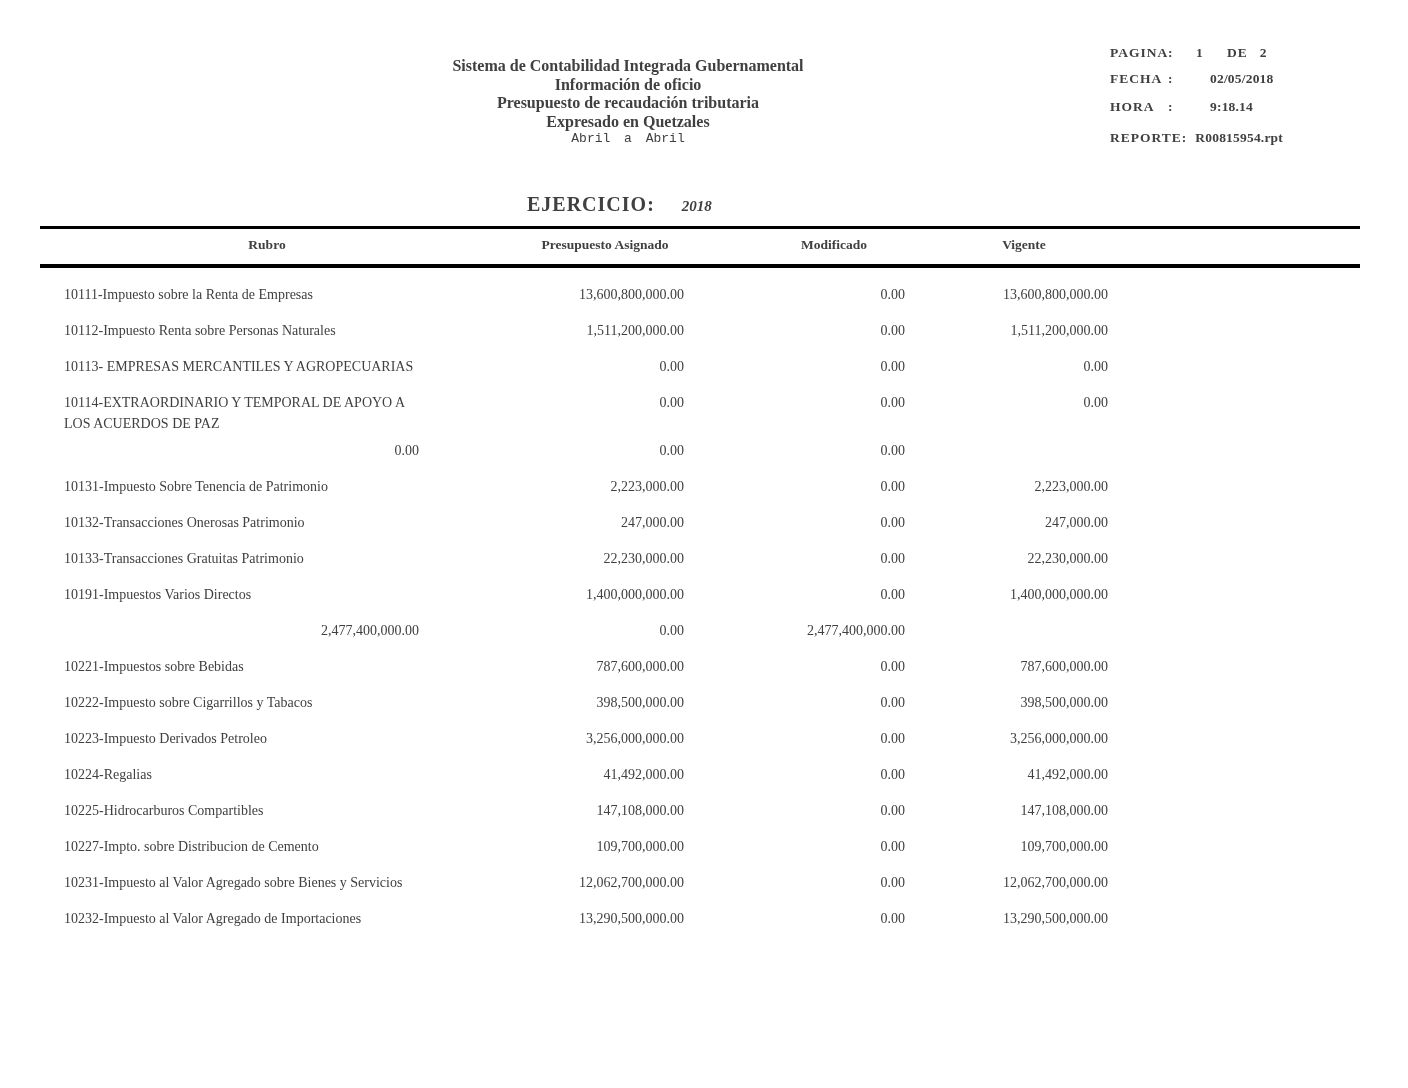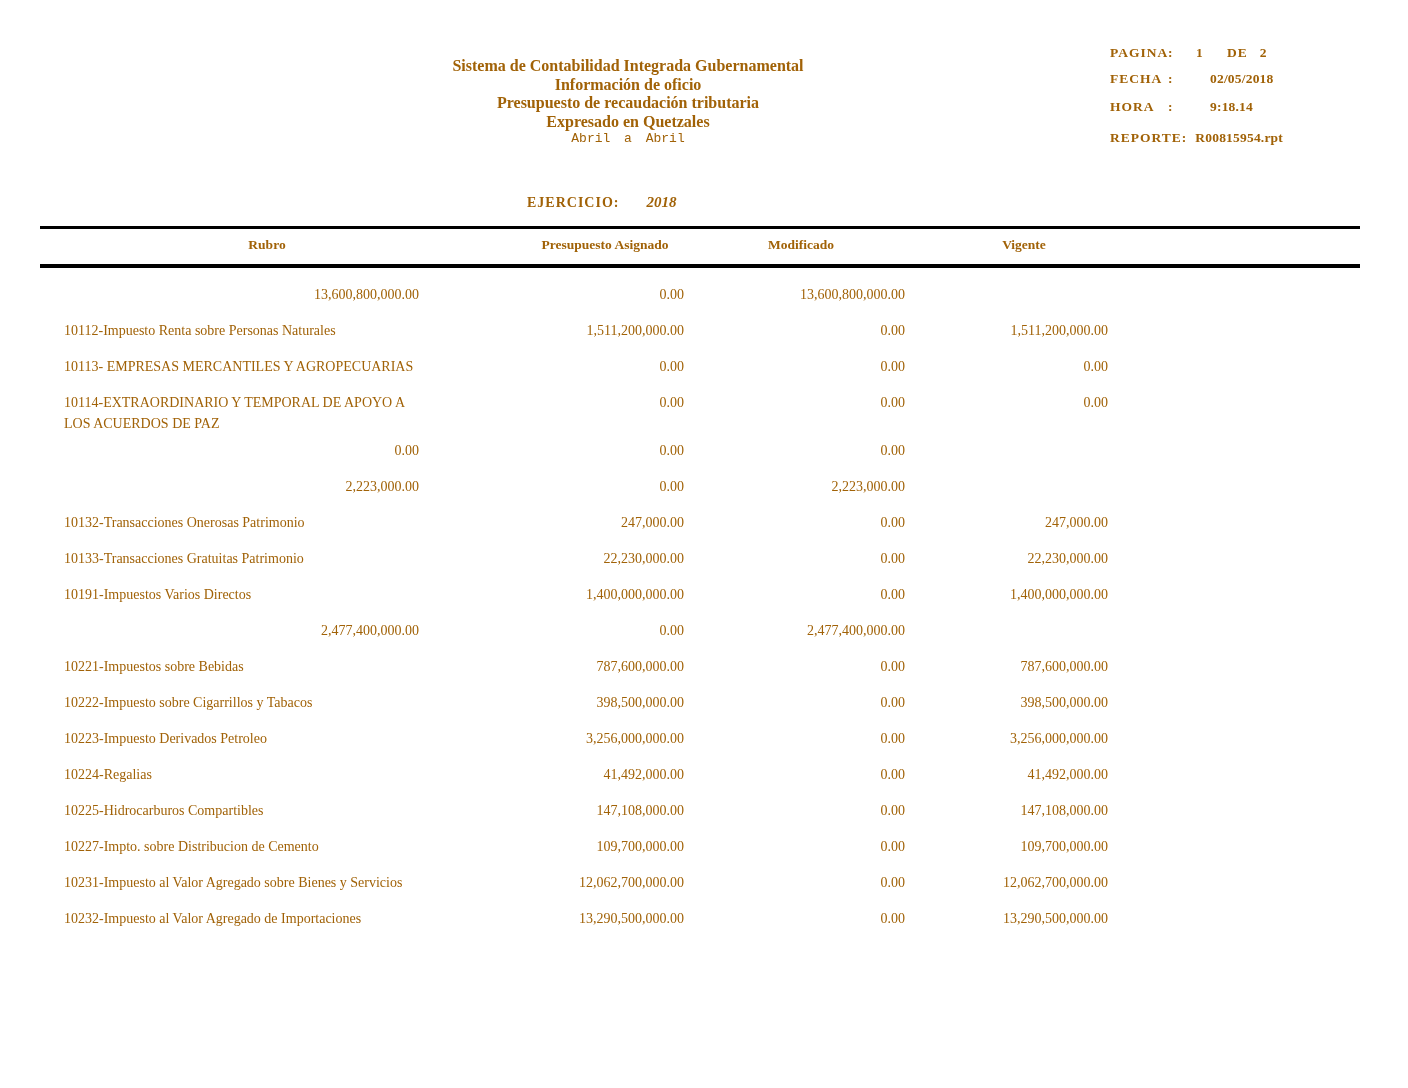--- a/index.html
+++ b/index.html
@@ -1,50 +1,50 @@
 <!DOCTYPE html>
 <html><head>
 <meta charset="utf-8">
 <style>
   html,body{margin:0;padding:0;background:#fff;}
   .page{position:relative;width:1408px;height:1088px;background:#ffffff;overflow:hidden;
-        font-family:"Liberation Serif",serif;color:#a16207;}
+        font-family:"Liberation Serif",serif;color:#404040;}
 
   
   .title-block{position:absolute;left:0;top:57px;width:1256px;text-align:center;}
   .t-line{font-weight:bold;font-size:16px;line-height:18.5px;white-space:nowrap;}
   .t-period{font-family:Liberation Mono, monospace;font-weight:normal;font-size:13px;
             line-height:16px;margin-top:0;word-spacing:6px;}
 
   
   .meta-row{position:absolute;left:1110px;white-space:nowrap;font-size:13.5px;font-weight:bold;}
   .meta-label{display:inline-block;letter-spacing:1px;}
   .mw{width:52px;}
   .meta-colon{display:inline-block;width:42px;text-align:left;padding-left:6px;}
   .meta-colon.narrow{width:28px;}
   .meta-value{letter-spacing:0.2px;}
   .meta-de{margin-left:24px;letter-spacing:1px;}
   .meta-total{margin-left:12px;}
 
   
   .ejercicio{position:absolute;left:527px;top:193px;font-weight:bold;white-space:nowrap;}
-  .ej-label{font-size:14px;letter-spacing:1px;}
+  .ej-label{font-size:20px;letter-spacing:1px;}
   .ej-value{font-size:15px;margin-left:27px;font-style:italic;}
 
   
   .rule{position:absolute;left:40px;width:1320px;background:#000;}
   .rule-top{top:226px;height:3px;}
   .rule-bottom{top:264px;height:4px;}
 
   
   .col-head{position:absolute;top:237px;transform:translateX(-50%);
             font-weight:bold;font-size:13.5px;white-space:nowrap;}
   .ch-rubro{left:267px;}
   .ch-asignado{left:605px;}
-  .ch-modificado{left:801px;}
+  .ch-modificado{left:834px;}
   .ch-vigente{left:1024px;}
 
   
   .tbody{position:absolute;left:64px;top:284px;width:1044px;}
   .trow{display:grid;grid-template-columns:355px 265px 221px 203px;
         align-items:start;line-height:21px;font-size:14px;margin-bottom:15px;}
   .tcell{overflow:visible;}
   .tcell.num{text-align:right;white-space:nowrap;}
 </style>
 </head>
@@ -80,20 +80,21 @@
   <div class="rule rule-top"></div>
   <div class="rule rule-bottom"></div>
 
   <div class="col-head ch-rubro">Rubro</div>
   <div class="col-head ch-asignado">Presupuesto Asignado</div>
   <div class="col-head ch-modificado">Modificado</div>
   <div class="col-head ch-vigente">Vigente</div>
 
   <div class="tbody">
       <div class="trow">
+        <div class="tcell">10111-Impuesto sobre la Renta de Empresas</div>
         <div class="tcell num">13,600,800,000.00</div>
         <div class="tcell num">0.00</div>
         <div class="tcell num">13,600,800,000.00</div>
       </div>
       <div class="trow">
         <div class="tcell">10112-Impuesto Renta sobre Personas Naturales</div>
         <div class="tcell num">1,511,200,000.00</div>
         <div class="tcell num">0.00</div>
         <div class="tcell num">1,511,200,000.00</div>
       </div>
@@ -108,20 +109,21 @@
         <div class="tcell num">0.00</div>
         <div class="tcell num">0.00</div>
         <div class="tcell num">0.00</div>
       </div>
       <div class="trow">
         <div class="tcell num">0.00</div>
         <div class="tcell num">0.00</div>
         <div class="tcell num">0.00</div>
       </div>
       <div class="trow">
+        <div class="tcell">10131-Impuesto Sobre Tenencia de Patrimonio</div>
         <div class="tcell num">2,223,000.00</div>
         <div class="tcell num">0.00</div>
         <div class="tcell num">2,223,000.00</div>
       </div>
       <div class="trow">
         <div class="tcell">10132-Transacciones Onerosas Patrimonio</div>
         <div class="tcell num">247,000.00</div>
         <div class="tcell num">0.00</div>
         <div class="tcell num">247,000.00</div>
       </div>

